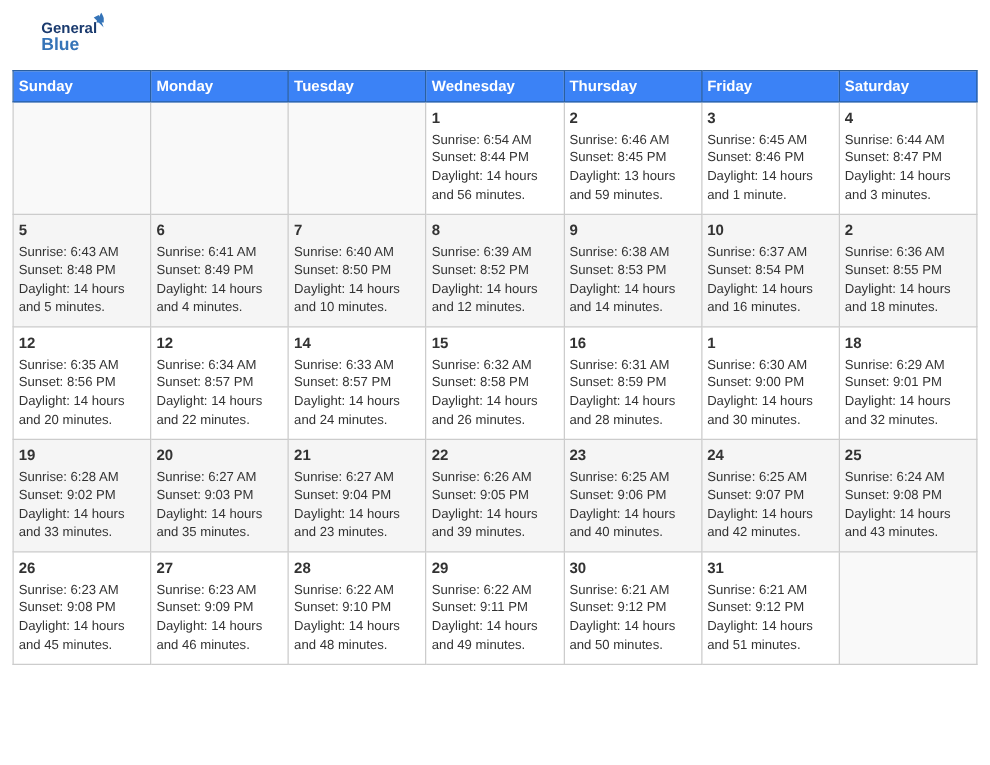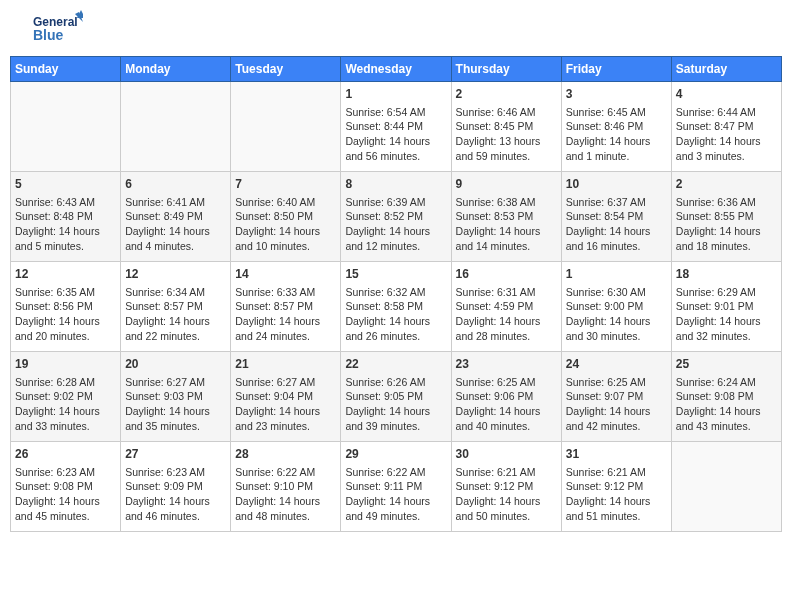--- a/index.html
+++ b/index.html
@@ -214,21 +214,21 @@
         <td>
           <span class="day-num">15</span>
           <div>Sunrise: 6:32 AM</div>
           <div>Sunset: 8:58 PM</div>
           <div>Daylight: 14 hours</div>
           <div>and 26 minutes.</div>
         </td>
         <td>
           <span class="day-num">16</span>
           <div>Sunrise: 6:31 AM</div>
-          <div>Sunset: 4:59 PM</div>
+          <div>Sunset: 8:59 PM</div>
           <div>Daylight: 14 hours</div>
           <div>and 28 minutes.</div>
         </td>
         <td>
           <span class="day-num">1</span>
           <div>Sunrise: 6:30 AM</div>
           <div>Sunset: 9:00 PM</div>
           <div>Daylight: 14 hours</div>
           <div>and 30 minutes.</div>
         </td>

